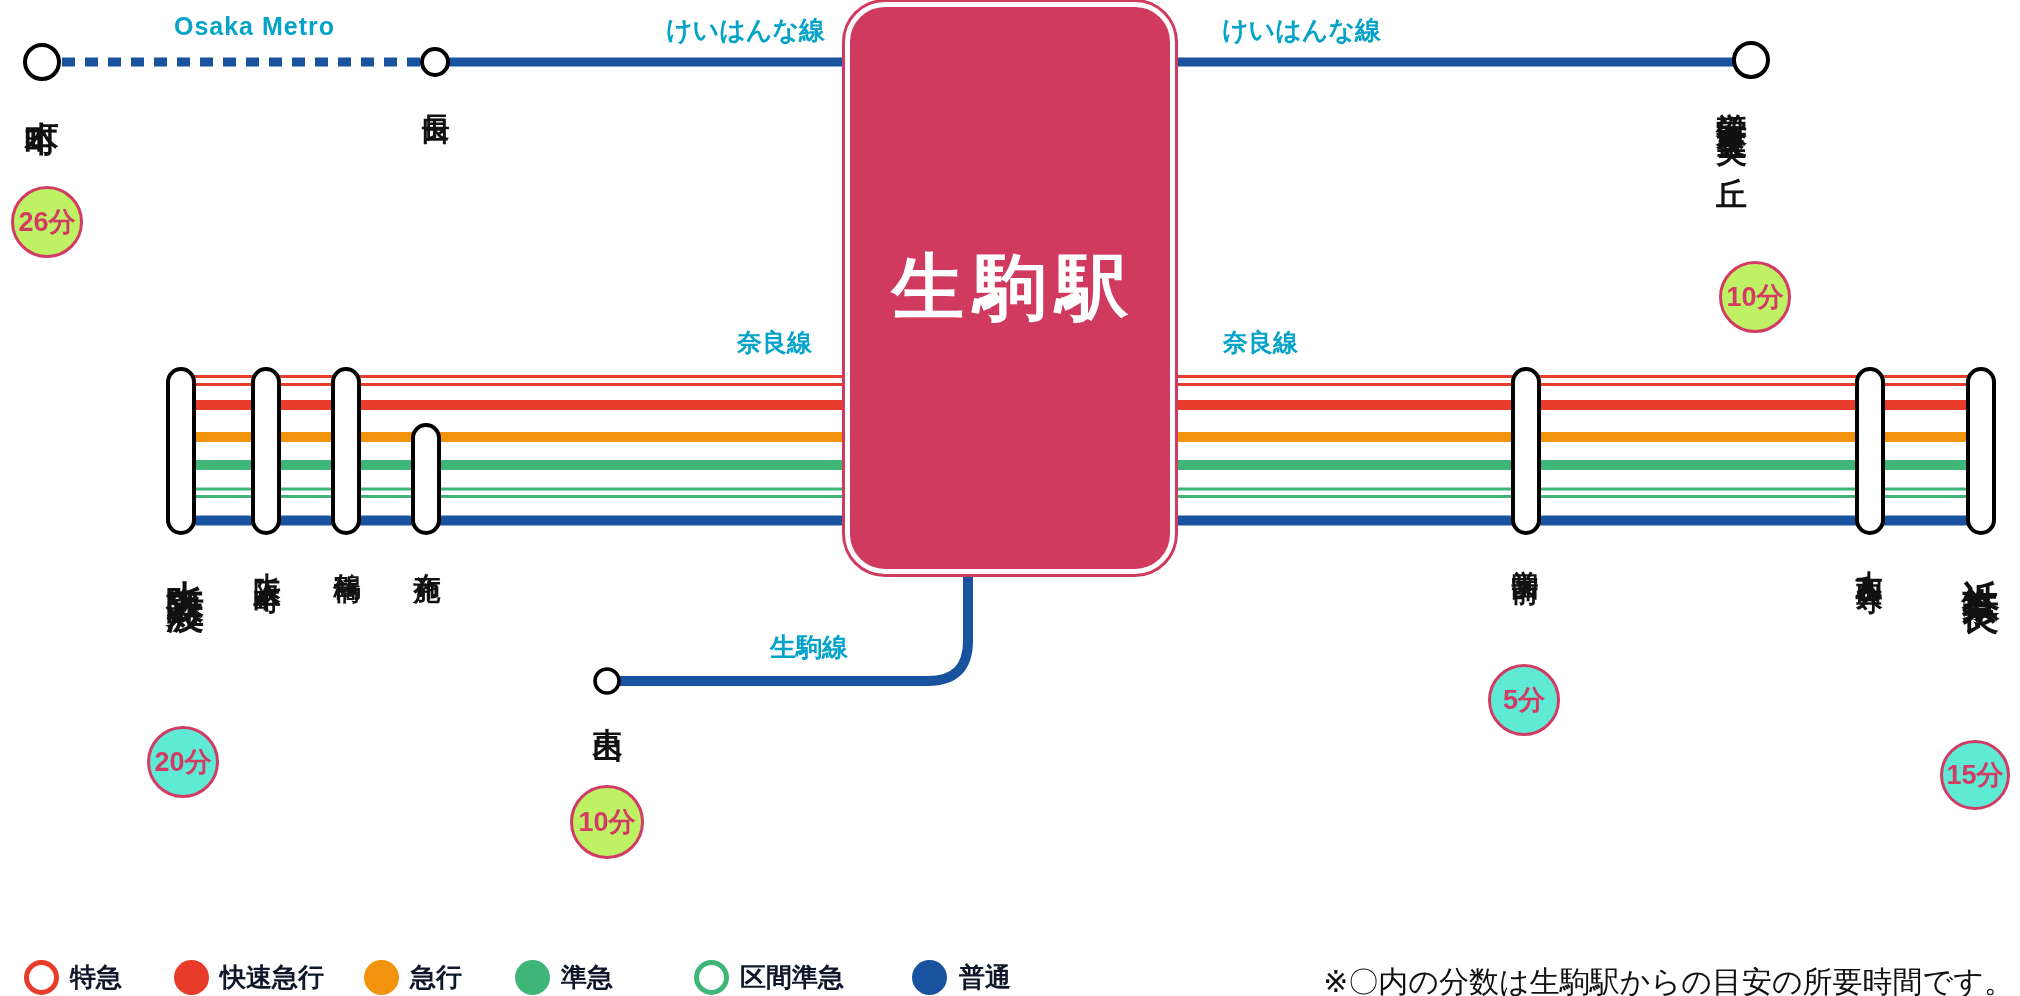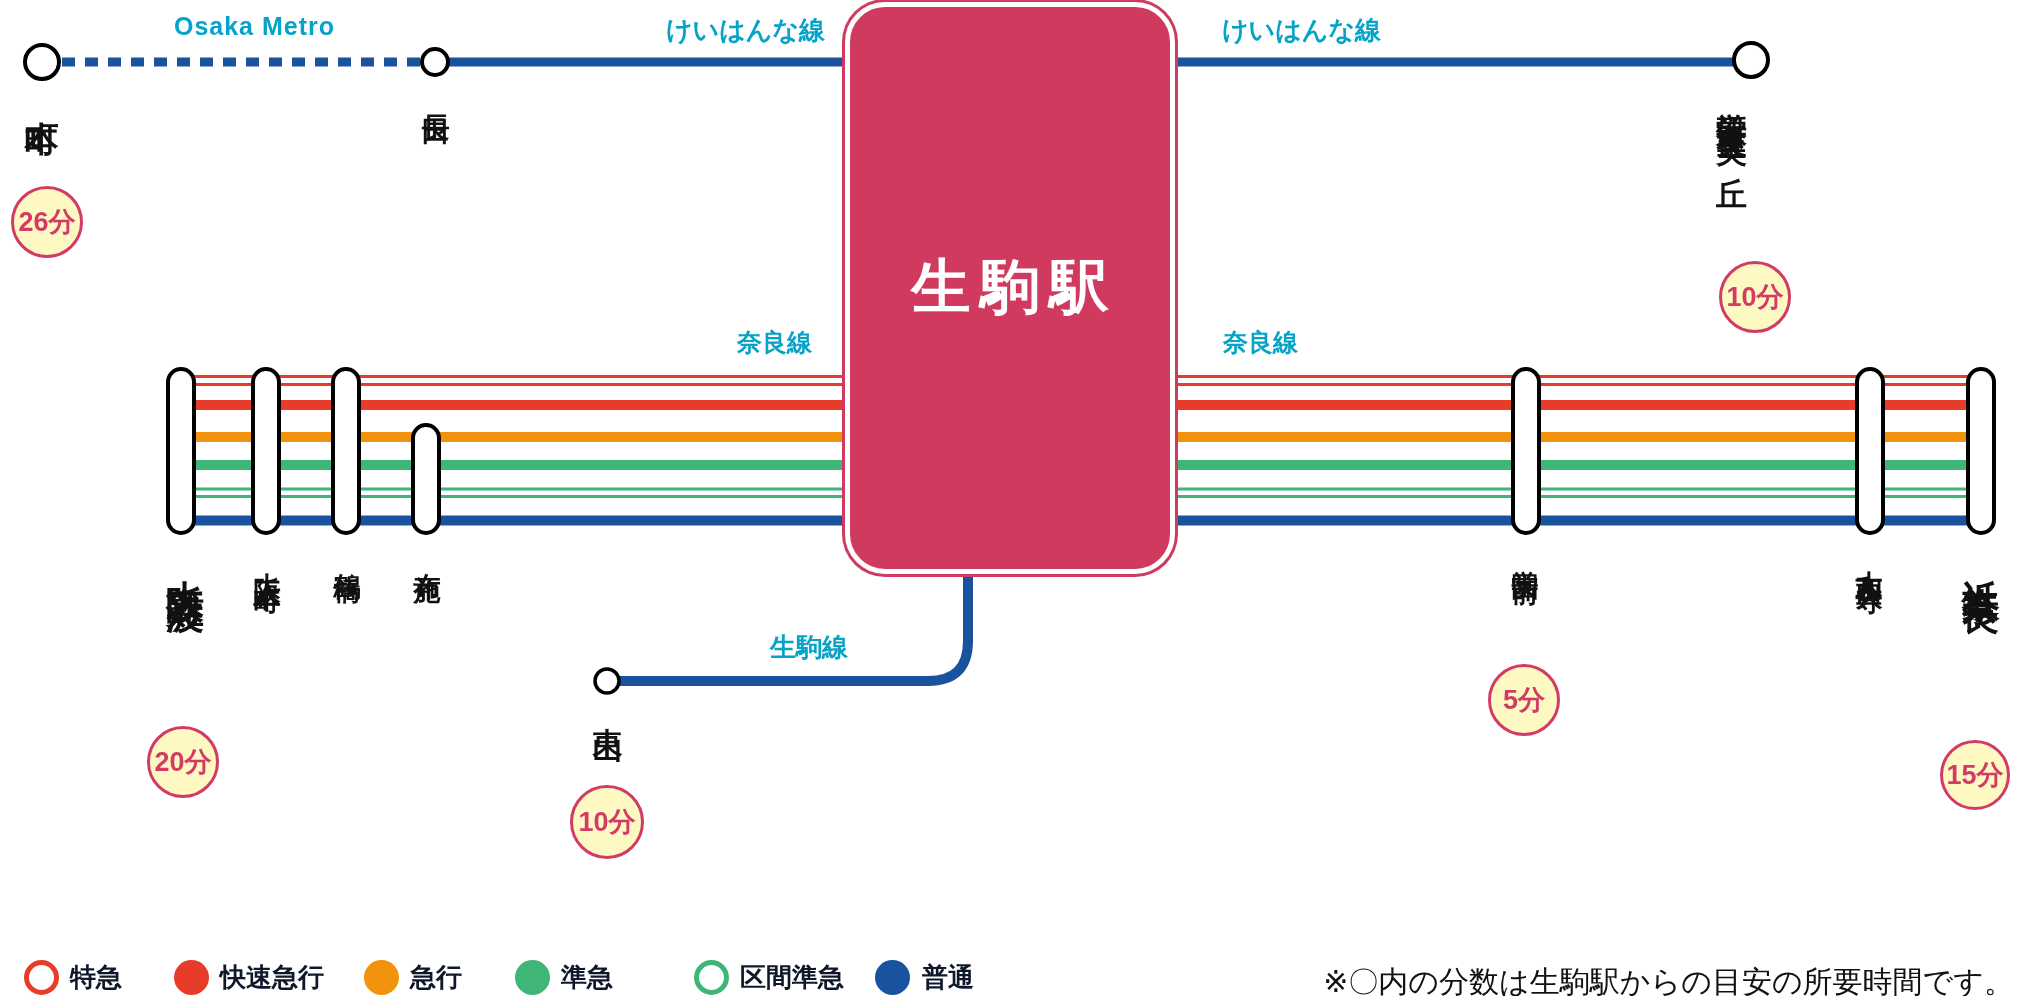--- a/index.html
+++ b/index.html
@@ -17,21 +17,21 @@
   .capsule.short{top:423px;height:104px;}
 
   
   .hub{
     position:absolute;left:845px;top:2px;width:320px;height:562px;
     background:#cf3a5e;border:5px solid #fff;border-radius:40px;
     box-shadow:0 0 0 3px #cf3a5e;
     display:flex;align-items:center;justify-content:center;
   }
   .hub-title{
-    color:#fff;font-size:59px;font-weight:700;letter-spacing:10px;text-indent:10px;white-space:nowrap;
+    color:#fff;font-size:72px;font-weight:700;letter-spacing:10px;text-indent:10px;white-space:nowrap;
   }
 
   
   .cyan{
     position:absolute;color:#06a3c9;font-weight:700;font-size:26px;white-space:nowrap;line-height:1;
   }
   .cyan.center{text-align:right;}
   .cyan.right{text-align:right;}
 
   
@@ -41,22 +41,22 @@
   }
   .vlabel.big{font-size:38px;letter-spacing:5px;}
   .vlabel.med{font-size:31px;line-height:40px;}
 
   
   .badge{
     position:absolute;border-radius:50%;border:3.5px solid #d23c64;color:#d23c64;
     font-weight:700;font-size:27px;display:flex;align-items:center;justify-content:center;
     box-sizing:border-box;line-height:1;
   }
-  .badge.lavender{background:#fef9c3;}
-  .badge.cream{background:#fef9c3;}
+  .badge.lavender{background:#bef264;}
+  .badge.cream{background:#5eead4;}
 
   
   .legend-item{
     position:absolute;top:958px;height:38px;display:flex;align-items:center;gap:11px;
     font-size:26px;font-weight:600;color:#0f172a;
   }
   .legend-dot{width:35px;height:35px;border-radius:50%;box-sizing:border-box;flex:0 0 auto;}
   .dot-tokkyu{background:#fff;border:5px solid #e83c2a;}
   .dot-kaikyu{background:#e83c2a;}
   .dot-kyuko{background:#f2930d;}
@@ -152,20 +152,20 @@
     <span>急行</span>
   </div>
   <div class="legend-item" style="left:515px;">
     <span class="legend-dot dot-junkyu"></span>
     <span>準急</span>
   </div>
   <div class="legend-item" style="left:694px;">
     <span class="legend-dot dot-kukan"></span>
     <span>区間準急</span>
   </div>
-  <div class="legend-item" style="left:875px;gap:12px;">
+  <div class="legend-item" style="left:912px;gap:12px;">
     <span class="legend-dot dot-futsu"></span>
     <span>普通</span>
   </div>
 
   <div class="note">※〇内の分数は生駒駅からの目安の所要時間です。</div>
 
 </div>
 
 </body></html>

